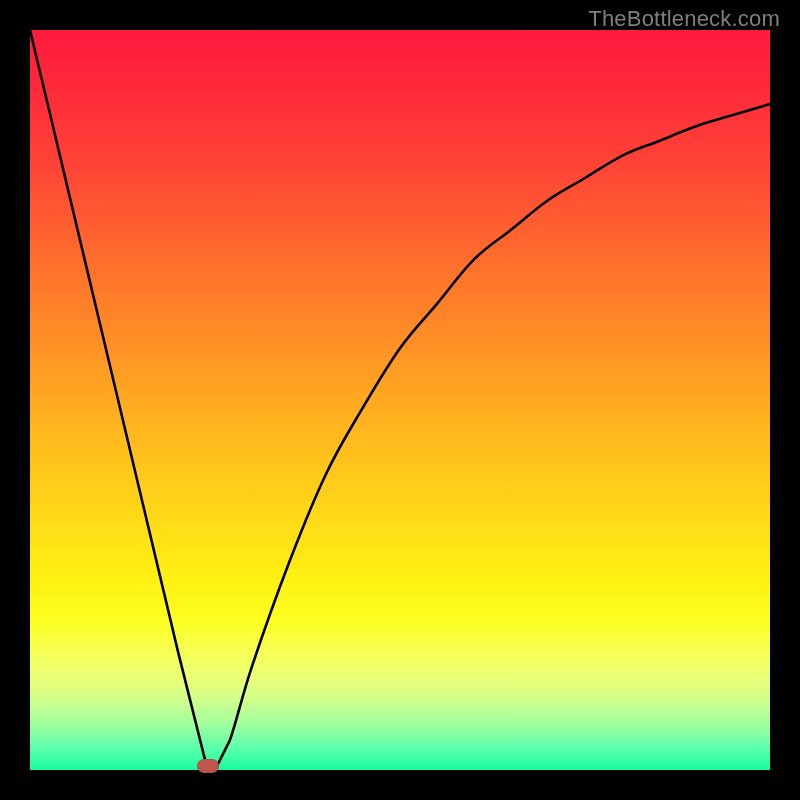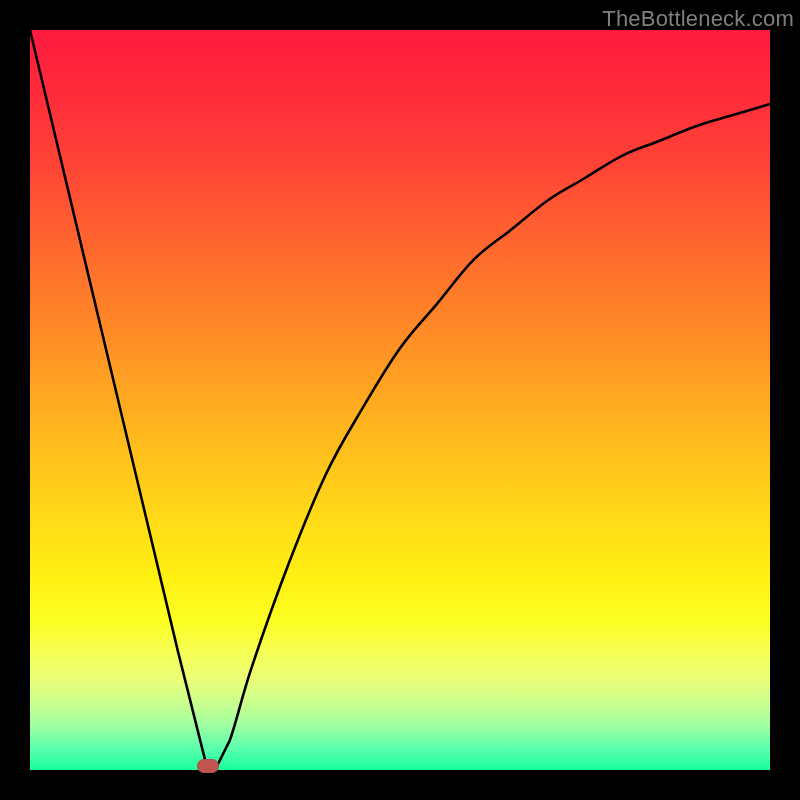--- a/index.html
+++ b/index.html
@@ -37,21 +37,21 @@
       #e8ff7a 88%,
       #c9ff8f 91%,
       #9effa0 94%,
       #5cffac 97%,
       #18ff9e 100%
     );
   }
   .watermark {
     position: absolute;
     top: 6px;
-    right: 6px;
+    right: 20px;
     color: #7f7f7f;
     font-size: 22px;
     font-weight: 500;
     letter-spacing: 0.2px;
     user-select: none;
   }
   svg.curve {
     position: absolute;
     left: 0;
     top: 0;

